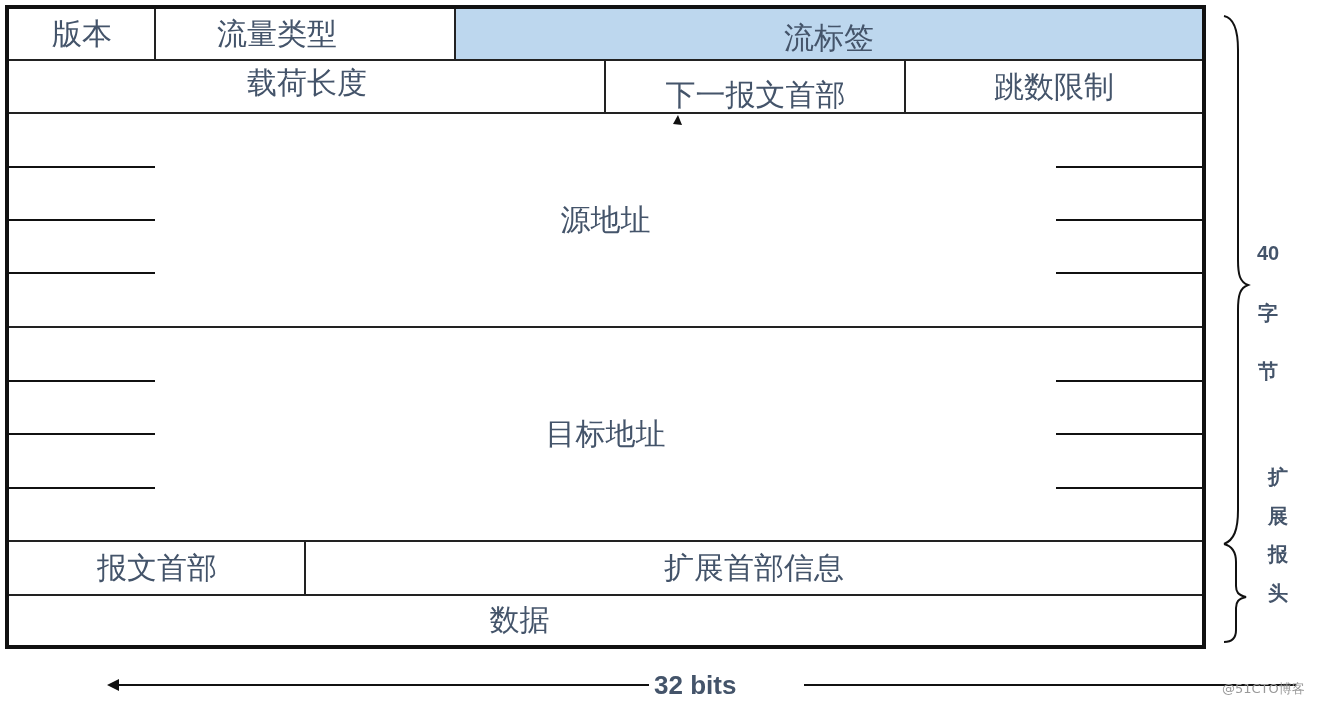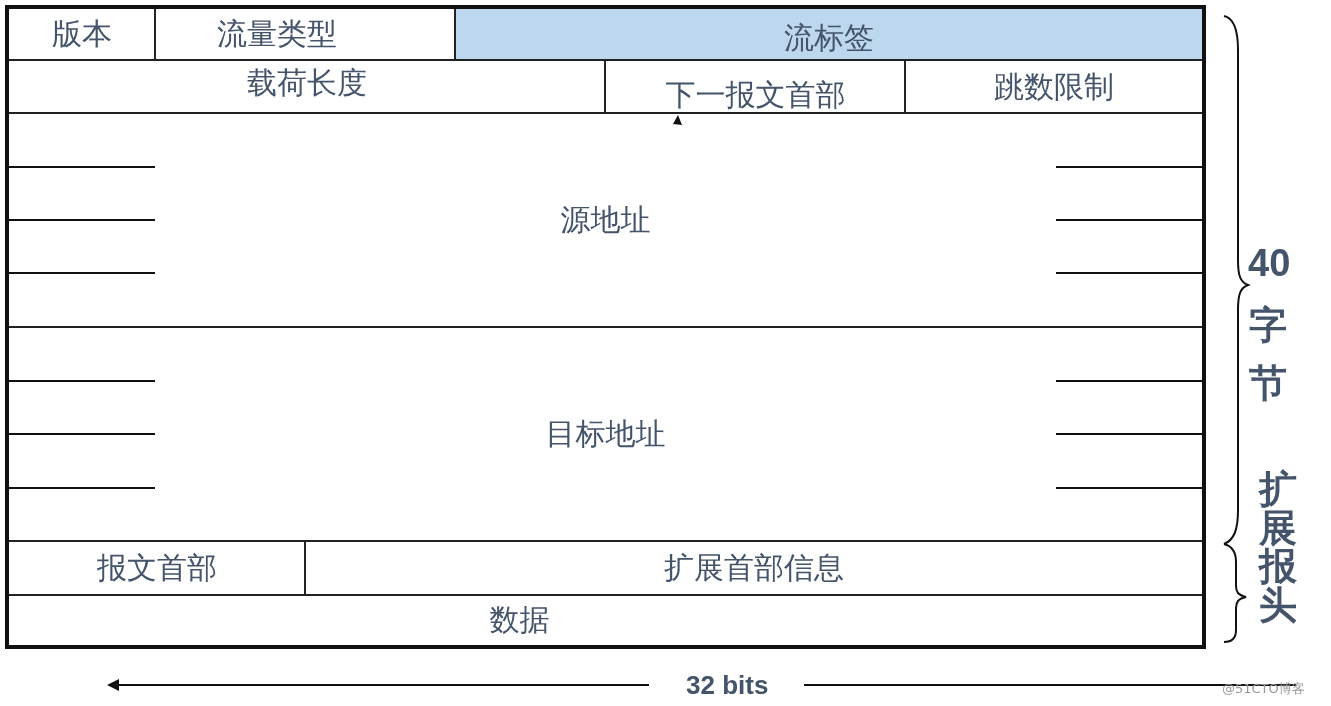--- a/index.html
+++ b/index.html
@@ -5,21 +5,21 @@
   html, body { margin:0; padding:0; background:#ffffff; }
   body { width:1331px; height:706px; position:relative; overflow:hidden;
          font-family: "DejaVu Sans", "Liberation Sans", sans-serif; }
   .frame { position:absolute; left:5px; top:5px; width:1201px; height:644px;
            box-sizing:border-box; border:4px solid #111; }
   .cell { position:absolute; box-sizing:border-box; display:flex; align-items:center;
           justify-content:center; color:#44546a; font-size:30px; }
   .hline { position:absolute; height:2px; background:#222; }
   .vline { position:absolute; width:2px; background:#222; }
   .tick { position:absolute; height:2px; background:#111; }
-  .side-label { position:absolute; color:#44546a; font-weight:bold; font-size:38px;
+  .side-label { position:absolute; color:#44546a; font-weight:bold; font-size:20px;
                 font-family: "Liberation Sans", sans-serif; text-align:center; }
   .bits { position:absolute; color:#44546a; font-weight:bold; font-size:26px;
           font-family: "Liberation Sans", sans-serif; }
   .watermark { position:absolute; color:#999; font-size:13px; }
   svg { position:absolute; overflow:visible; }
 </style>
 </head>
 <body>
 
 <div>
@@ -105,19 +105,19 @@
   <div class="side-label" style="left:1248px; top:358px; width:40px;">节</div>
   <div class="side-label" style="left:1258px; top:464px; width:40px;">扩</div>
   <div class="side-label" style="left:1258px; top:503px; width:40px;">展</div>
   <div class="side-label" style="left:1258px; top:541px; width:40px;">报</div>
   <div class="side-label" style="left:1258px; top:580px; width:40px;">头</div>
 
   <svg style="left:105px; top:676px;" width="550" height="20">
     <line x1="10" y1="9" x2="544" y2="9" stroke="#111" stroke-width="2"></line>
     <polygon points="2,9 14,3 14,15" fill="#111"></polygon>
   </svg>
-  <div class="bits" style="left:686px; top:670px;">32 bits</div>
+  <div class="bits" style="left:654px; top:670px;">32 bits</div>
   <svg style="left:804px; top:676px;" width="500" height="20">
     <line x1="0" y1="9" x2="492" y2="9" stroke="#111" stroke-width="2"></line>
   </svg>
 
   <div class="watermark" style="left:1222px; top:680px;">@51CTO博客</div>
 </div>
 
 </body></html>

